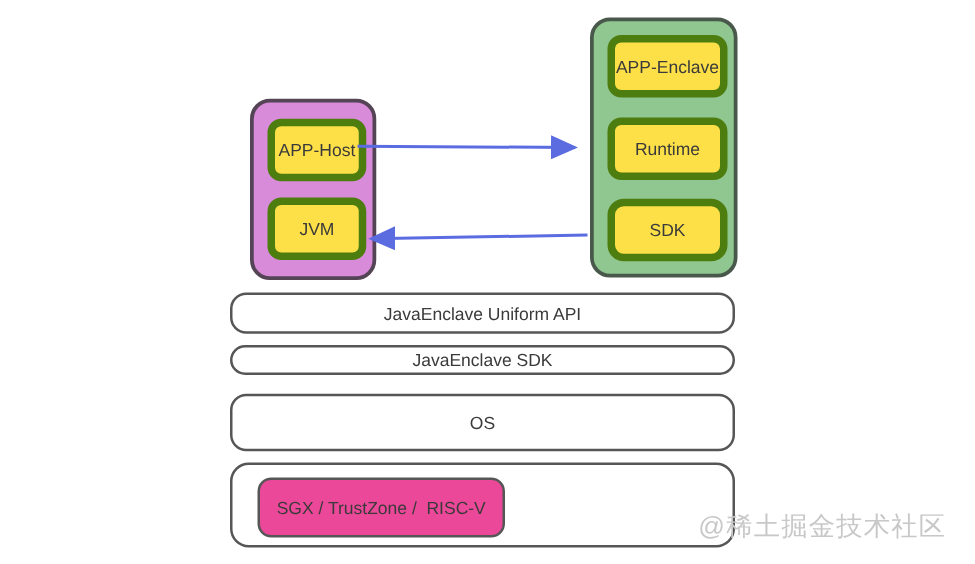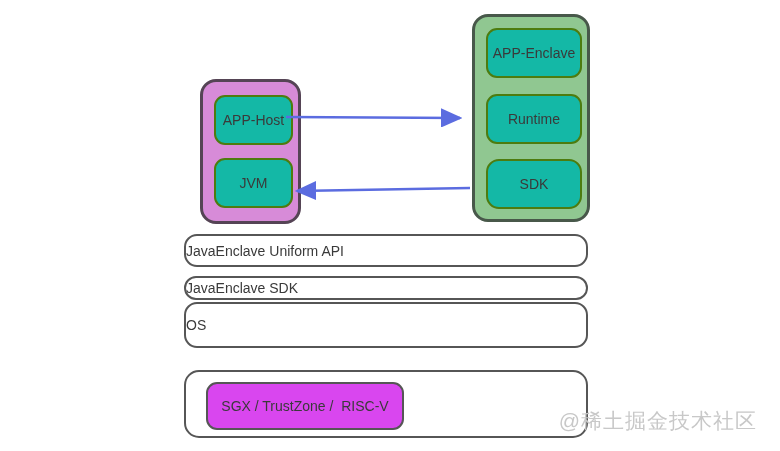--- a/index.html
+++ b/index.html
@@ -27,22 +27,22 @@
     border-color: #554455;
     margin-left: 16px;
   }
   .group.enclave {
     left: 472px; top: 14px; width: 118px; height: 208px;
     background: #90c791;
     border-color: #48584a;
   }
   .node {
     position: absolute;
-    background: #14b8a6;
-    border: 2px solid #4d7c0f;
+    background: #fde047;
+    border: 6px solid #4d7c0f;
     border-radius: 11px;
     box-sizing: border-box;
     display: flex;
     align-items: center;
     justify-content: center;
     font-size: 14px;
     color: #3a3a3a;
   }
   .host .node { left: 11px; width: 79px; height: 50px; }
   .host .node.n0 { top: 13px; }
@@ -54,40 +54,40 @@
   .layer {
     position: absolute;
     left: 184px;
     width: 404px;
     background: #ffffff;
     border: 2px solid #565656;
     border-radius: 13px;
     box-sizing: border-box;
     display: flex;
     align-items: center;
-    justify-content: flex-start;
+    justify-content: center;
     font-size: 14px;
     color: #3a3a3a;
   }
   .layer.l0 { top: 234px; height: 33px; }
   .layer.l1 { top: 276px; height: 24px; border-radius: 13px; }
-  .layer.l2 { top: 302px; height: 46px; }
+  .layer.l2 { top: 315px; height: 46px; }
   .hw-container {
     position: absolute;
     left: 184px; top: 370px; width: 404px; height: 68px;
     background: #ffffff;
     border: 2px solid #565656;
     border-radius: 15px;
     box-sizing: border-box;
   }
   .hw-box {
     position: absolute;
     top: 10px;
     height: 48px;
-    background: #d946ef;
+    background: #ec4899;
     border: 2px solid #565656;
     border-radius: 11px;
     box-sizing: border-box;
     display: flex;
     align-items: center;
     justify-content: center;
     font-size: 14px;
     color: #3a3a3a;
     white-space: pre;
   }

